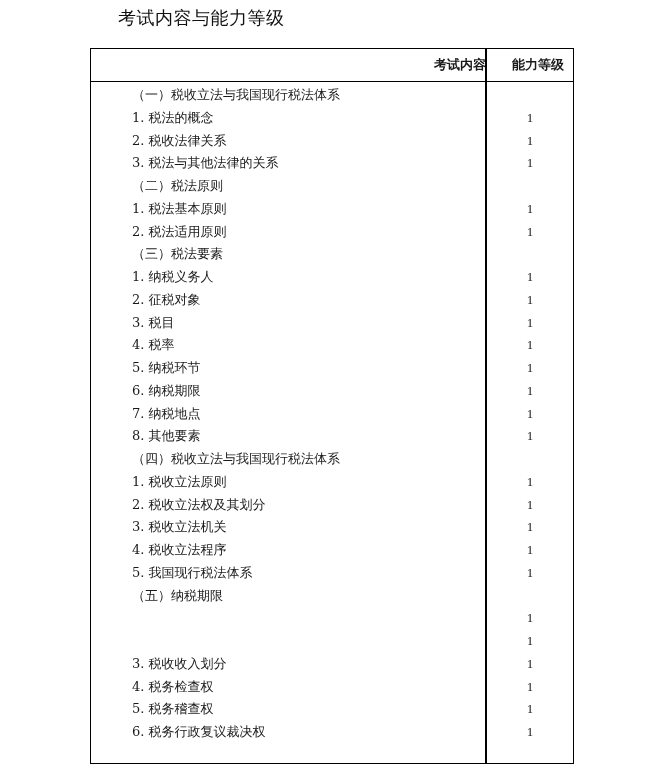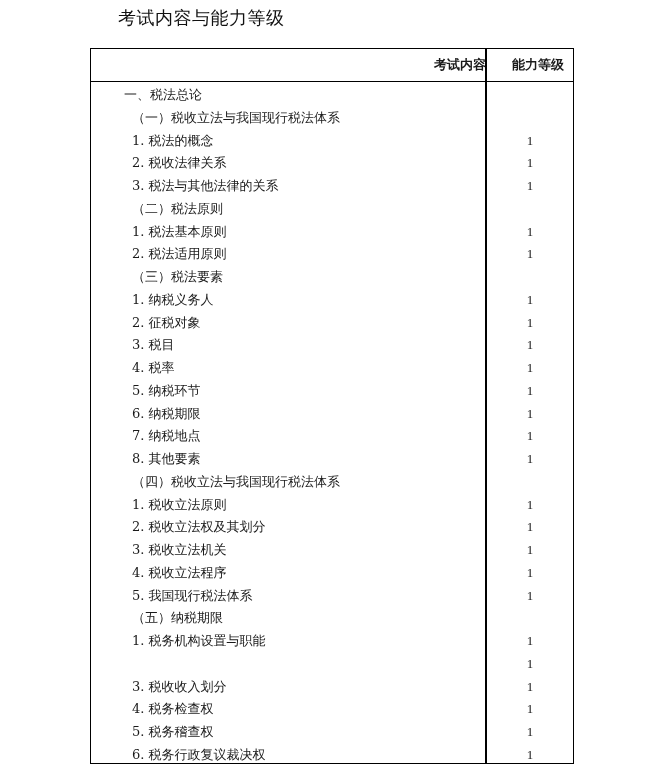--- a/index.html
+++ b/index.html
@@ -109,24 +109,20 @@
 
 <div class="page-title">考试内容与能力等级</div>
 
 <div class="table">
   <div class="header-row">
     <div class="header-content">考试内容</div>
     <div class="header-level">能力等级</div>
   </div>
   <div class="col-divider"></div>
   <div class="rows" id="rows">
-      <div class="row h1">
-        <span class="content">一、税法总论</span>
-        <span class="level"></span>
-      </div>
       <div class="row h2">
         <span class="content">（一）税收立法与我国现行税法体系</span>
         <span class="level"></span>
       </div>
       <div class="row item">
         <span class="content">1. 税法的概念</span>
         <span class="level">1</span>
       </div>
       <div class="row item">
         <span class="content">2. 税收法律关系</span>
@@ -206,21 +202,20 @@
       </div>
       <div class="row item">
         <span class="content">5. 我国现行税法体系</span>
         <span class="level">1</span>
       </div>
       <div class="row h2">
         <span class="content">（五）纳税期限</span>
         <span class="level"></span>
       </div>
       <div class="row item">
-        <span class="content">1. 税务机构设置与职能</span>
         <span class="level">1</span>
       </div>
       <div class="row item">
         <span class="level">1</span>
       </div>
       <div class="row item">
         <span class="content">3. 税收收入划分</span>
         <span class="level">1</span>
       </div>
       <div class="row item">

